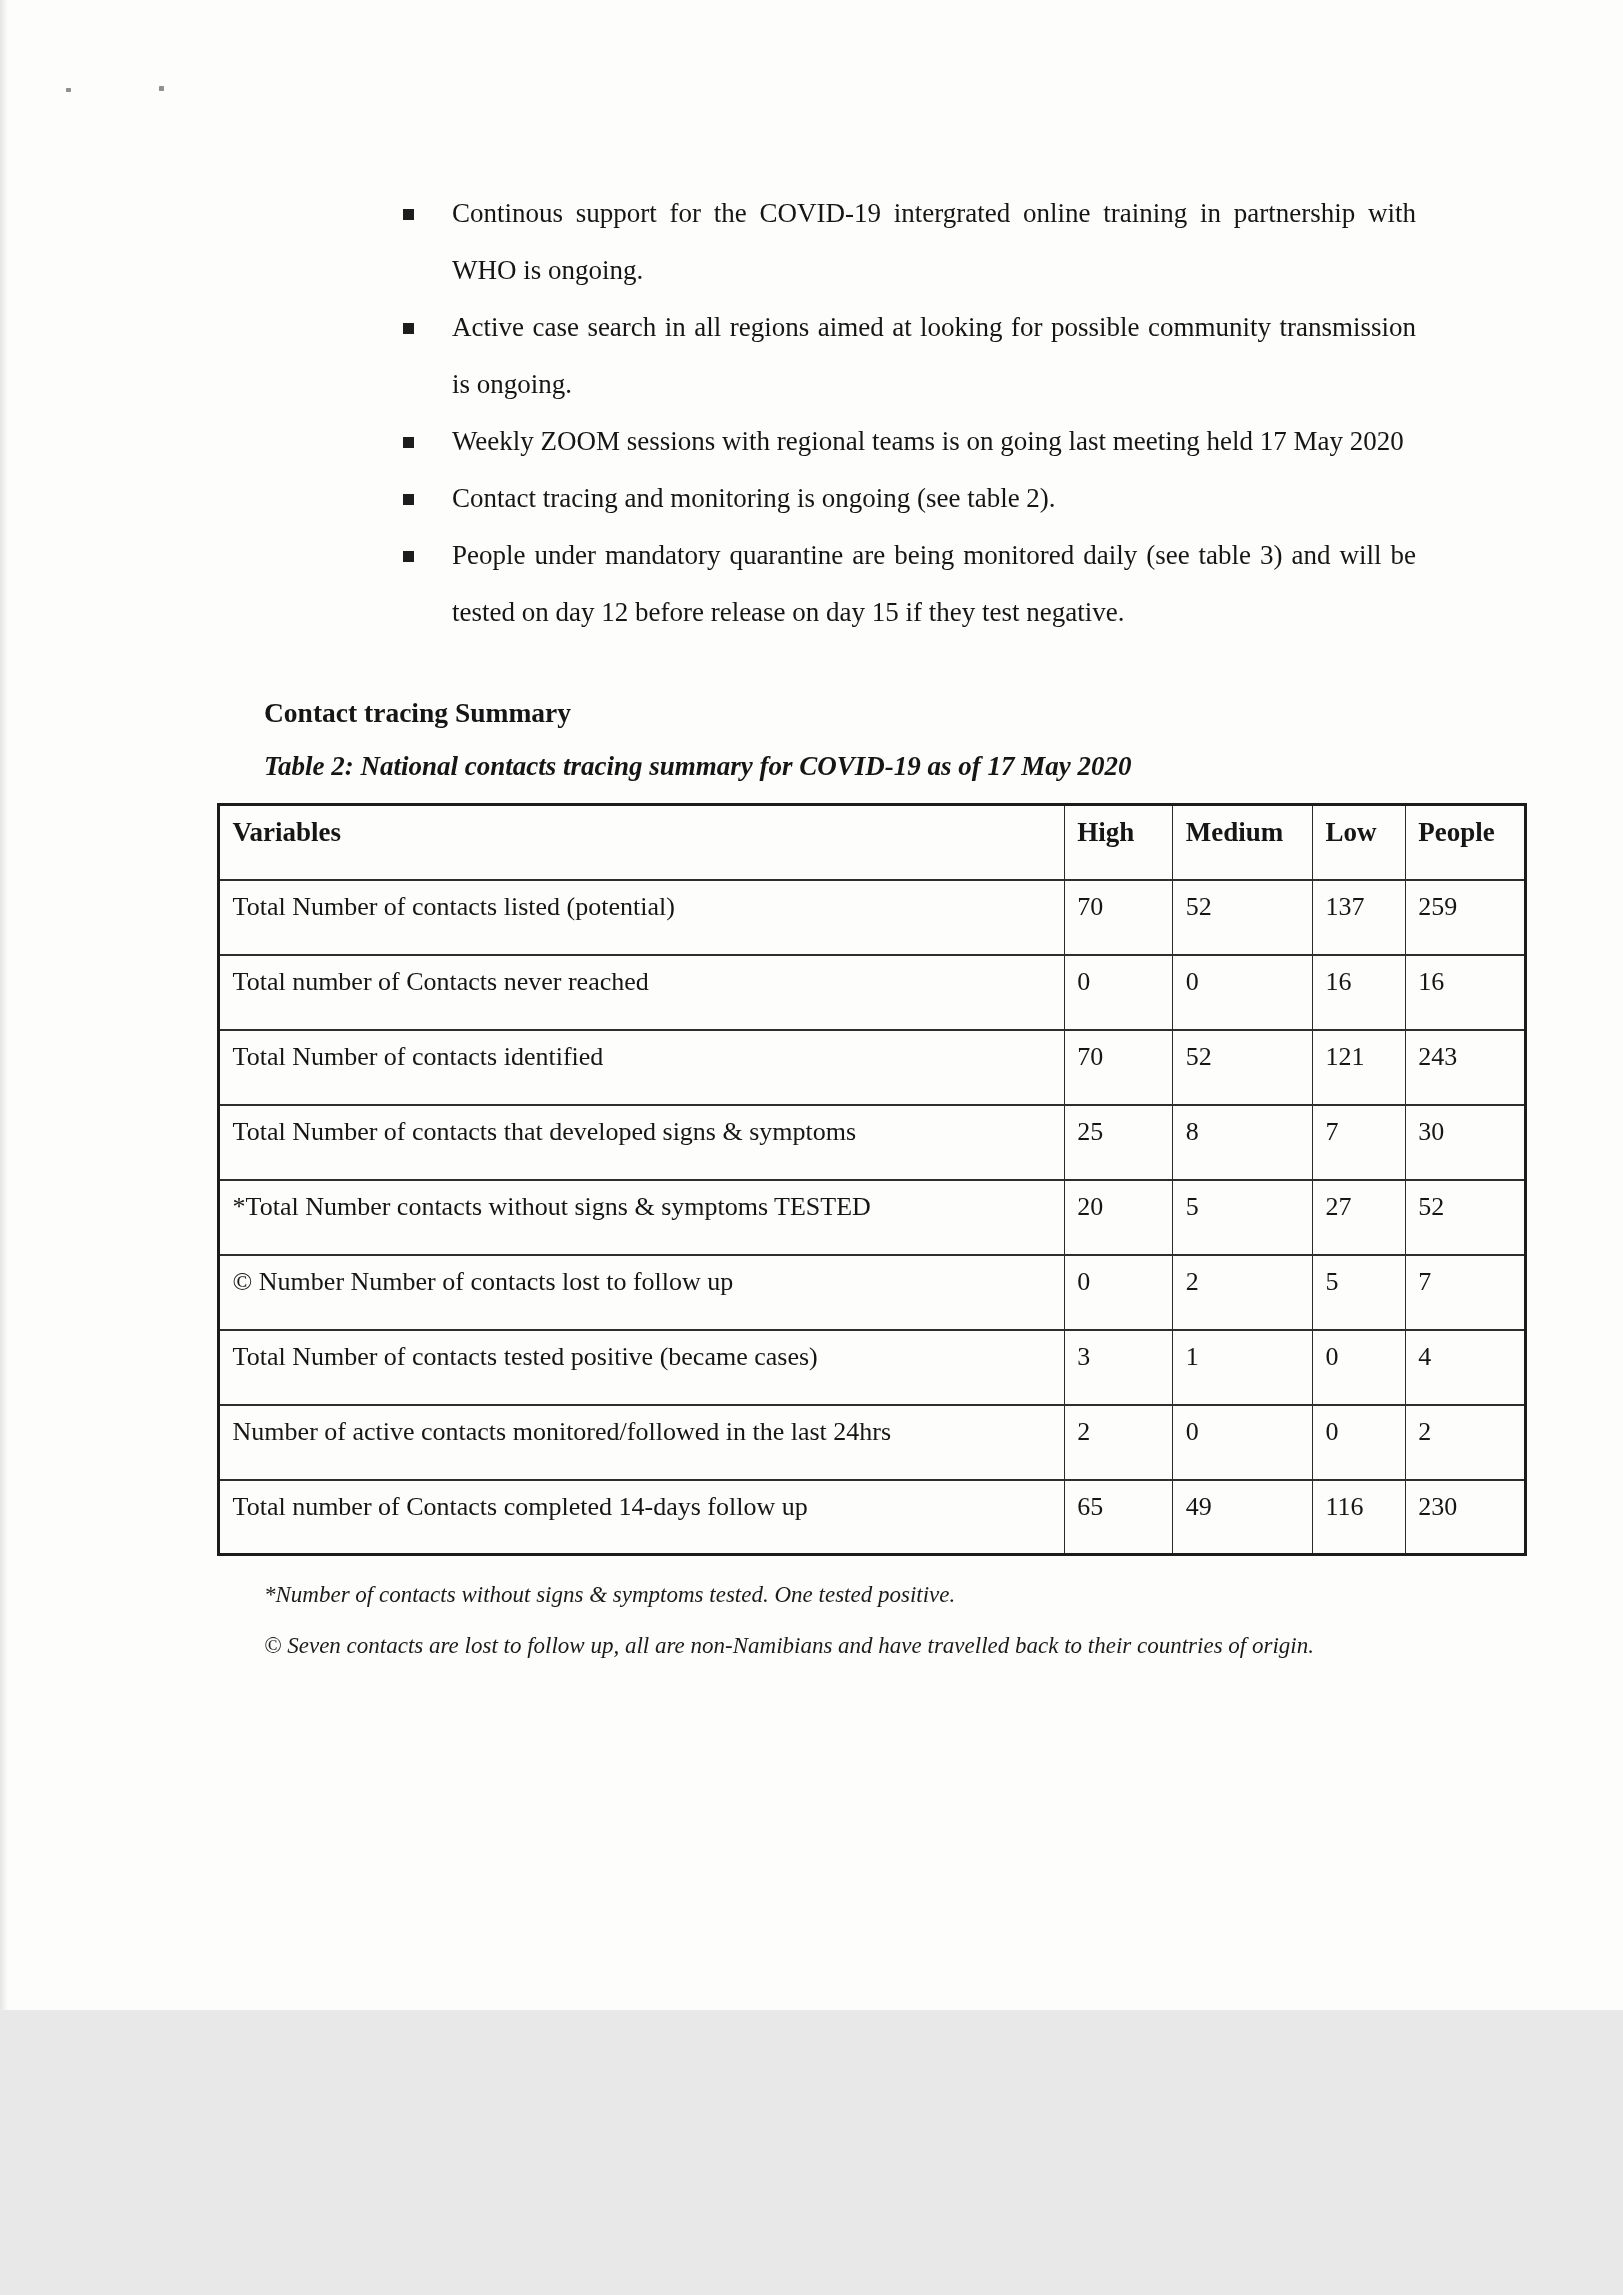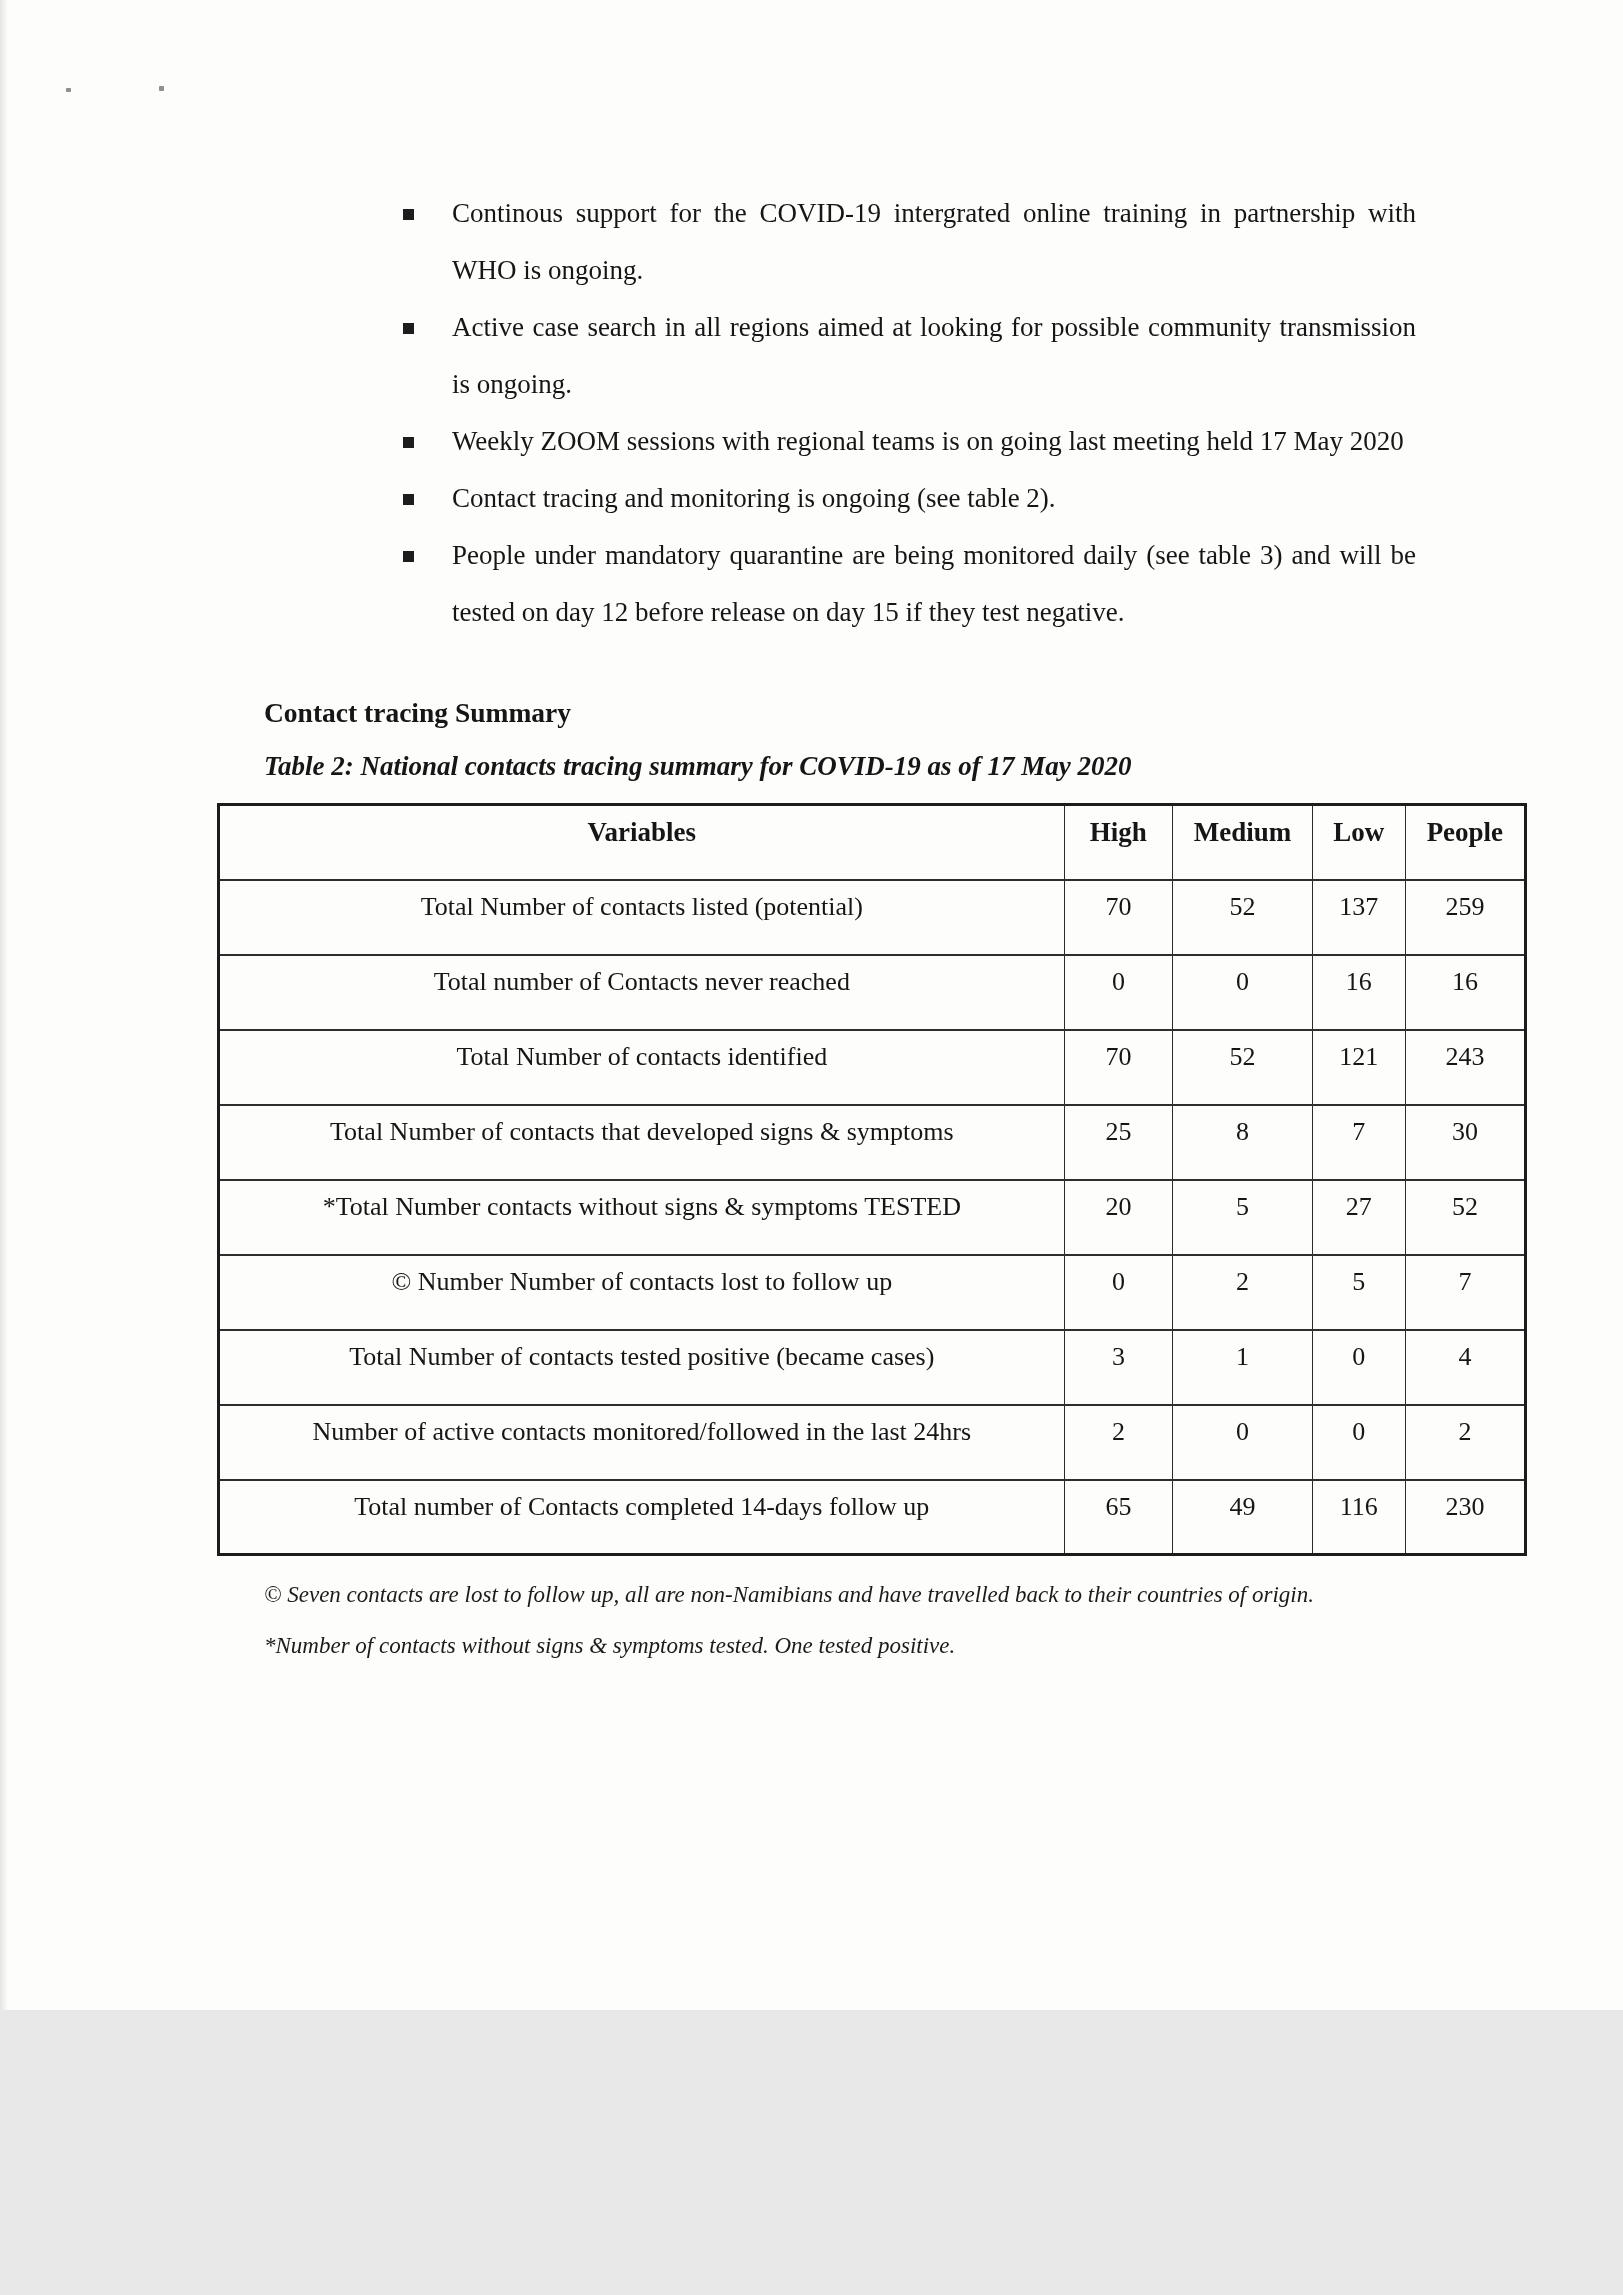--- a/index.html
+++ b/index.html
@@ -57,21 +57,21 @@
   table.contacts {
     width: 100%; border-collapse: collapse; table-layout: fixed;
     border: 3.1px solid #1c1c1c;
   }
   table.contacts th, table.contacts td {
     border-left: 1.6px solid #2b2b2b;
     border-top: 2.4px solid #2e2e2e;
     vertical-align: top;
     padding: 11px 12.6px 0 12.6px;
     font-size: 26px;
-    text-align: center;
+    text-align: left;
     overflow: hidden; white-space: nowrap;
   }
   table.contacts th { font-weight: bold; font-size: 27px; }
   table.contacts thead tr { height: 75px; }
   table.contacts tbody tr { height: 75px; }
 
   
   .footnotes { position: absolute; left: 264px; top: 1582px; width: 1178px; }
   .footnotes p {
     margin: 0 0 25px 0;
@@ -189,22 +189,22 @@
             <td>65</td>
             <td>49</td>
             <td>116</td>
             <td>230</td>
           </tr>
         </tbody>
     </table>
   </div>
 
   <div class="footnotes">
+      <p>*Number of contacts without signs &amp; symptoms tested. One tested positive.</p>
       <p>© Seven contacts are lost to follow up, all are non-Namibians and have travelled back to their countries of origin.</p>
-      <p>*Number of contacts without signs &amp; symptoms tested. One tested positive.</p>
     </div>
 
   <div class="smudge"></div>
 
   <div class="footer">
     <span class="pg-num">5</span><span class="pg-bar">|</span><span class="pg-word">Page</span>
   </div>
 
 </div>
 

